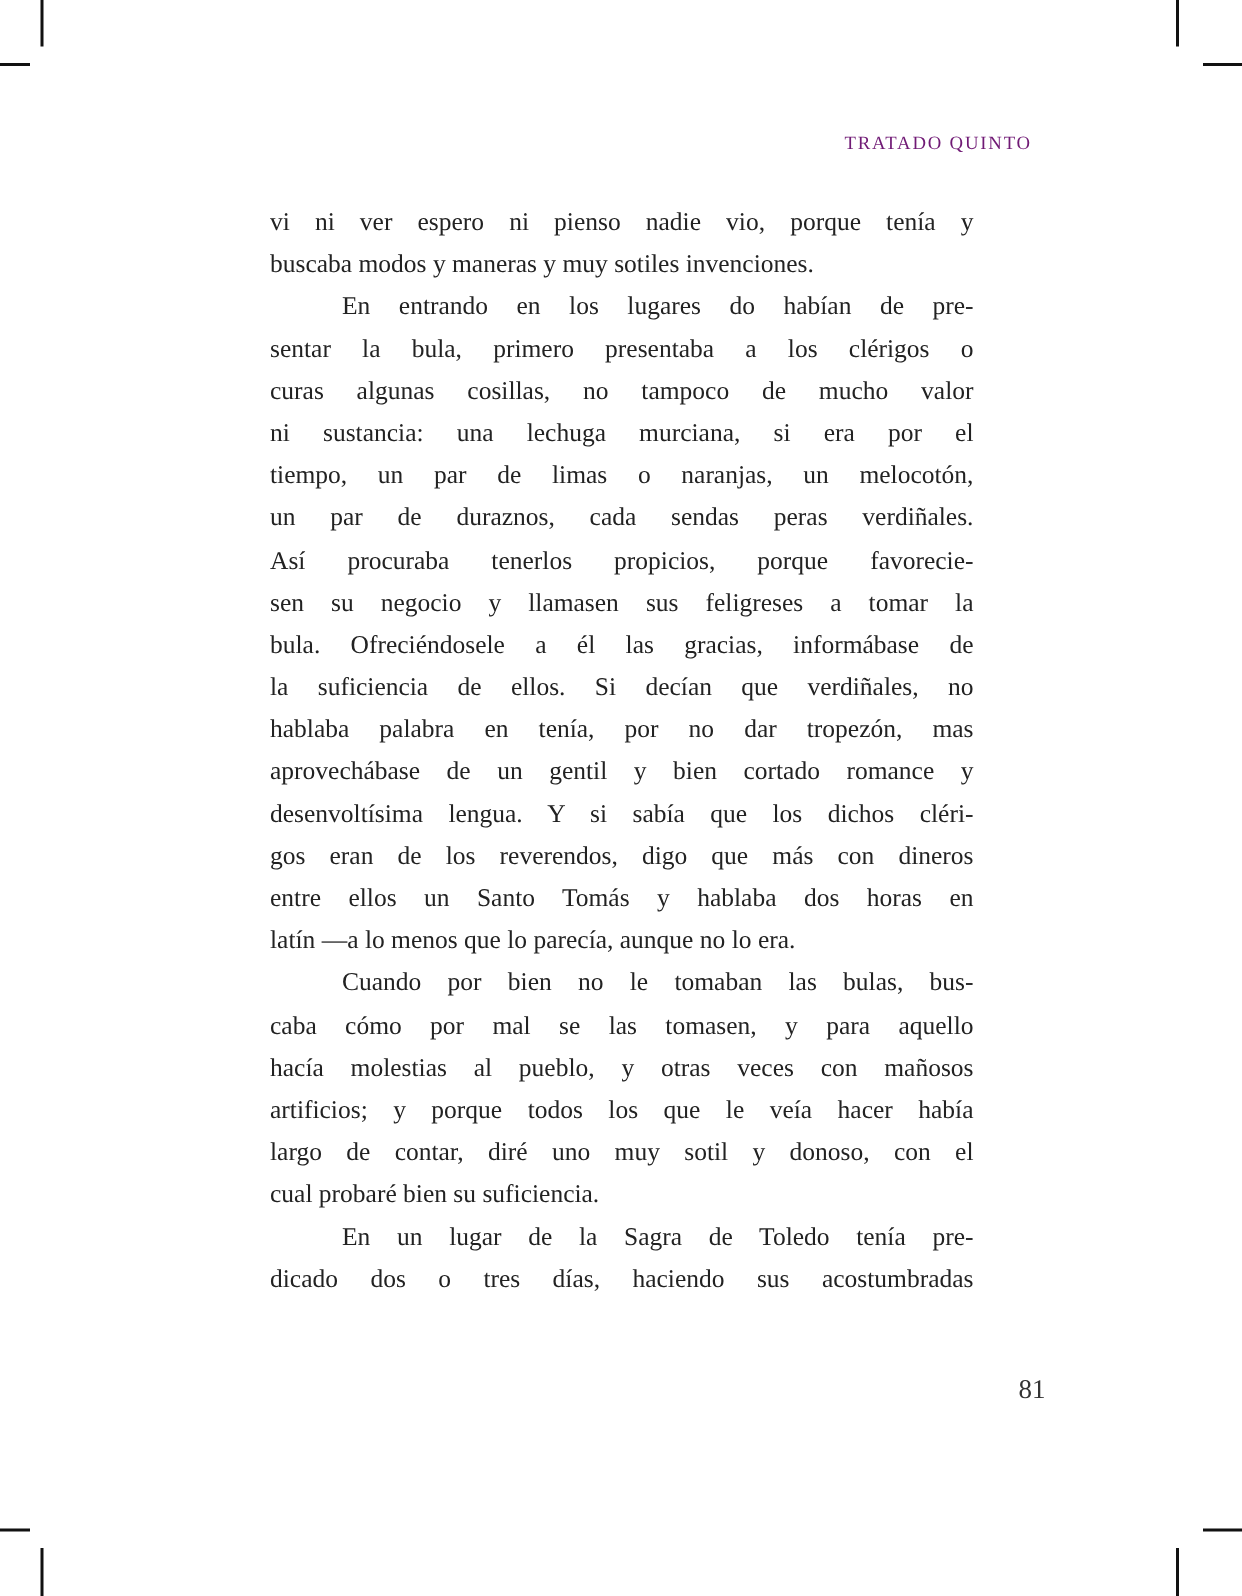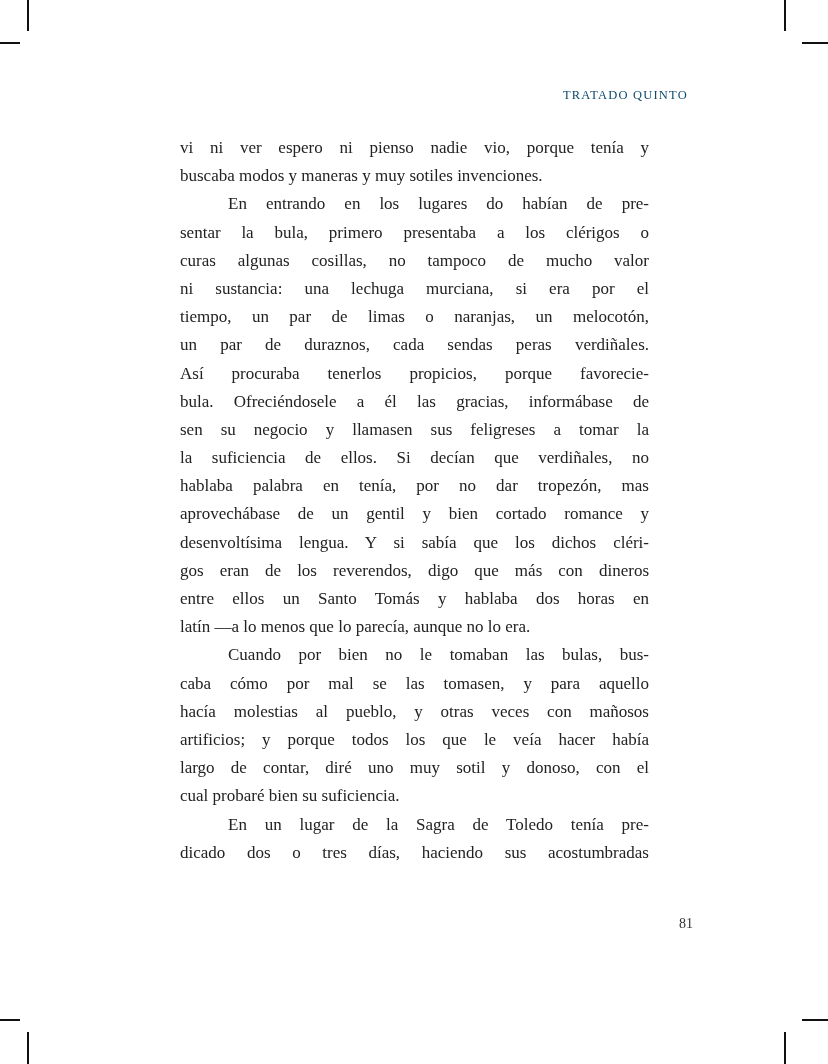--- a/index.html
+++ b/index.html
@@ -3,34 +3,34 @@
   <meta charset="utf-8">
   <style>
     html, body { margin: 0; padding: 0; background: #ffffff; }
     body { width: 828px; height: 1064px; position: relative; overflow: hidden; }
     .crop { position: absolute; background: #111; }
     .v { width: 2px; }
     .h { height: 2px; }
     .running-head {
       position: absolute; top: 88px; left: 563px;
       font-family: "Liberation Serif", "DejaVu Serif", serif;
-      font-size: 12.5px; letter-spacing: 1.2px; color: #0c4a6e;
+      font-size: 12.5px; letter-spacing: 1.2px; color: #701a75;
     }
     .text-block {
       position: absolute; top: 134px; left: 180px; width: 469px;
       font-family: "Liberation Serif", "DejaVu Serif", serif;
       font-size: 17px; line-height: 28.2px; color: #222;
     }
     .line { display: block; text-align: justify; text-align-last: justify; white-space: nowrap; height: 28.2px; }
     .line.last { text-align-last: left; }
     .line.indent { padding-left: 48px; }
     .folio {
       position: absolute; top: 916px; left: 679px;
       font-family: "Liberation Serif", "DejaVu Serif", serif;
-      font-size: 14px; color: #333;
+      font-size: 18px; color: #333;
     }
   </style>
 </head>
 <body>
 
 <div class="crop v" style="left:27px; top:0; height:31px;"></div>
 <div class="crop h" style="left:0; top:42px; width:20px;"></div>
 <div class="crop v" style="left:784px; top:0; height:31px;"></div>
 <div class="crop h" style="left:802px; top:42px; width:26px;"></div>
 <div class="crop h" style="left:0; top:1019px; width:20px;"></div>
@@ -43,22 +43,22 @@
 <div class="text-block" id="text-block">
     <span class="line">vi ni ver espero ni pienso nadie vio, porque tenía y</span>
     <span class="line last">buscaba modos y maneras y muy sotiles invenciones.</span>
     <span class="line indent">En entrando en los lugares do habían de pre-</span>
     <span class="line">sentar la bula, primero presentaba a los clérigos o</span>
     <span class="line">curas algunas cosillas, no tampoco de mucho valor</span>
     <span class="line">ni sustancia: una lechuga murciana, si era por el</span>
     <span class="line">tiempo, un par de limas o naranjas, un melocotón,</span>
     <span class="line">un par de duraznos, cada sendas peras verdiñales.</span>
     <span class="line">Así procuraba tenerlos propicios, porque favorecie-</span>
+    <span class="line">sen su negocio y llamasen sus feligreses a tomar la</span>
     <span class="line">bula. Ofreciéndosele a él las gracias, informábase de</span>
-    <span class="line">sen su negocio y llamasen sus feligreses a tomar la</span>
     <span class="line">la suficiencia de ellos. Si decían que verdiñales, no</span>
     <span class="line">hablaba palabra en tenía, por no dar tropezón, mas</span>
     <span class="line">aprovechábase de un gentil y bien cortado romance y</span>
     <span class="line">desenvoltísima lengua. Y si sabía que los dichos cléri-</span>
     <span class="line">gos eran de los reverendos, digo que más con dineros</span>
     <span class="line">entre ellos un Santo Tomás y hablaba dos horas en</span>
     <span class="line last">latín —a lo menos que lo parecía, aunque no lo era.</span>
     <span class="line indent">Cuando por bien no le tomaban las bulas, bus-</span>
     <span class="line">caba cómo por mal se las tomasen, y para aquello</span>
     <span class="line">hacía molestias al pueblo, y otras veces con mañosos</span>

